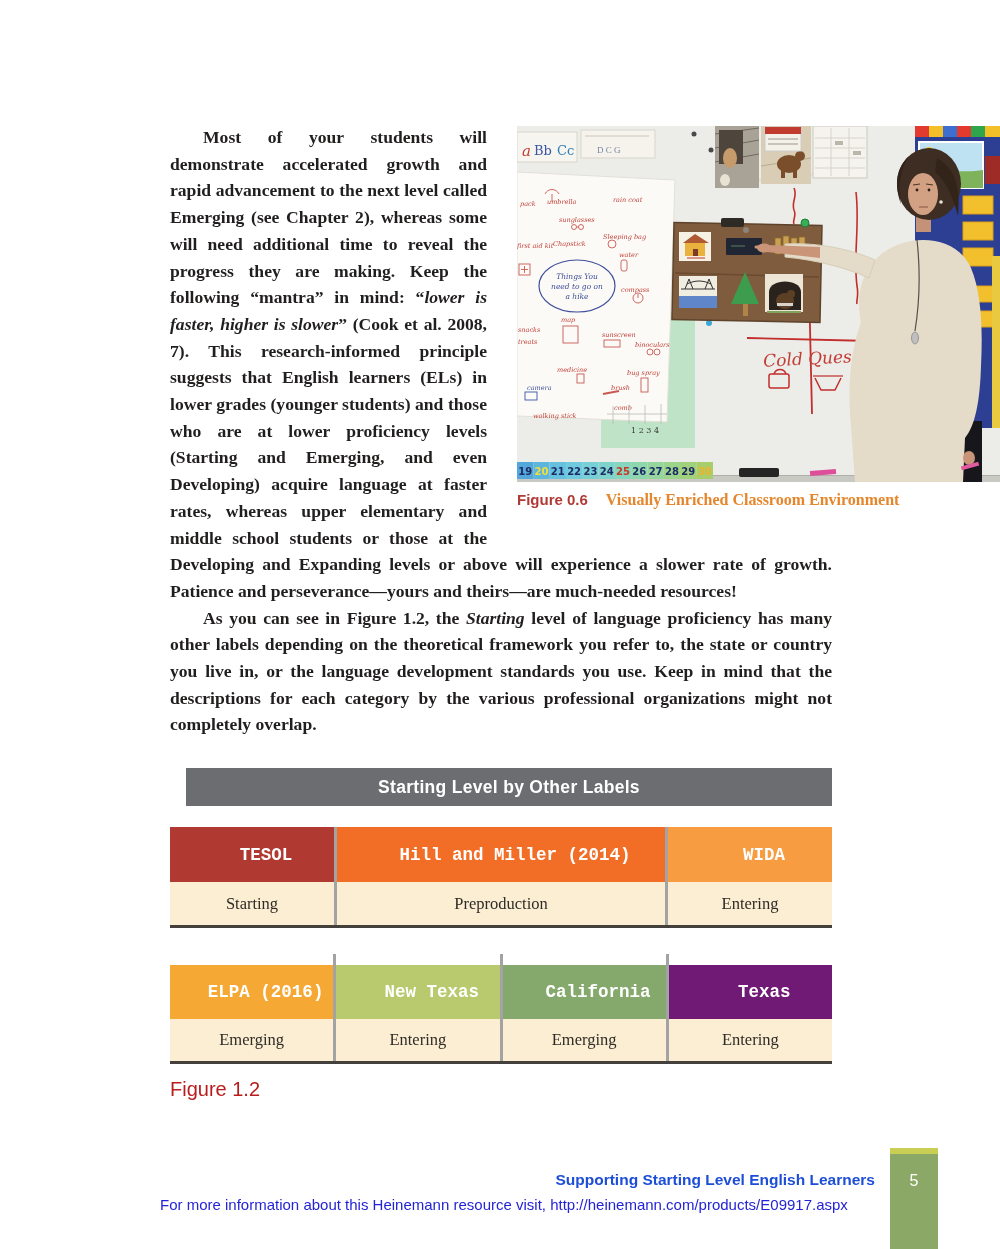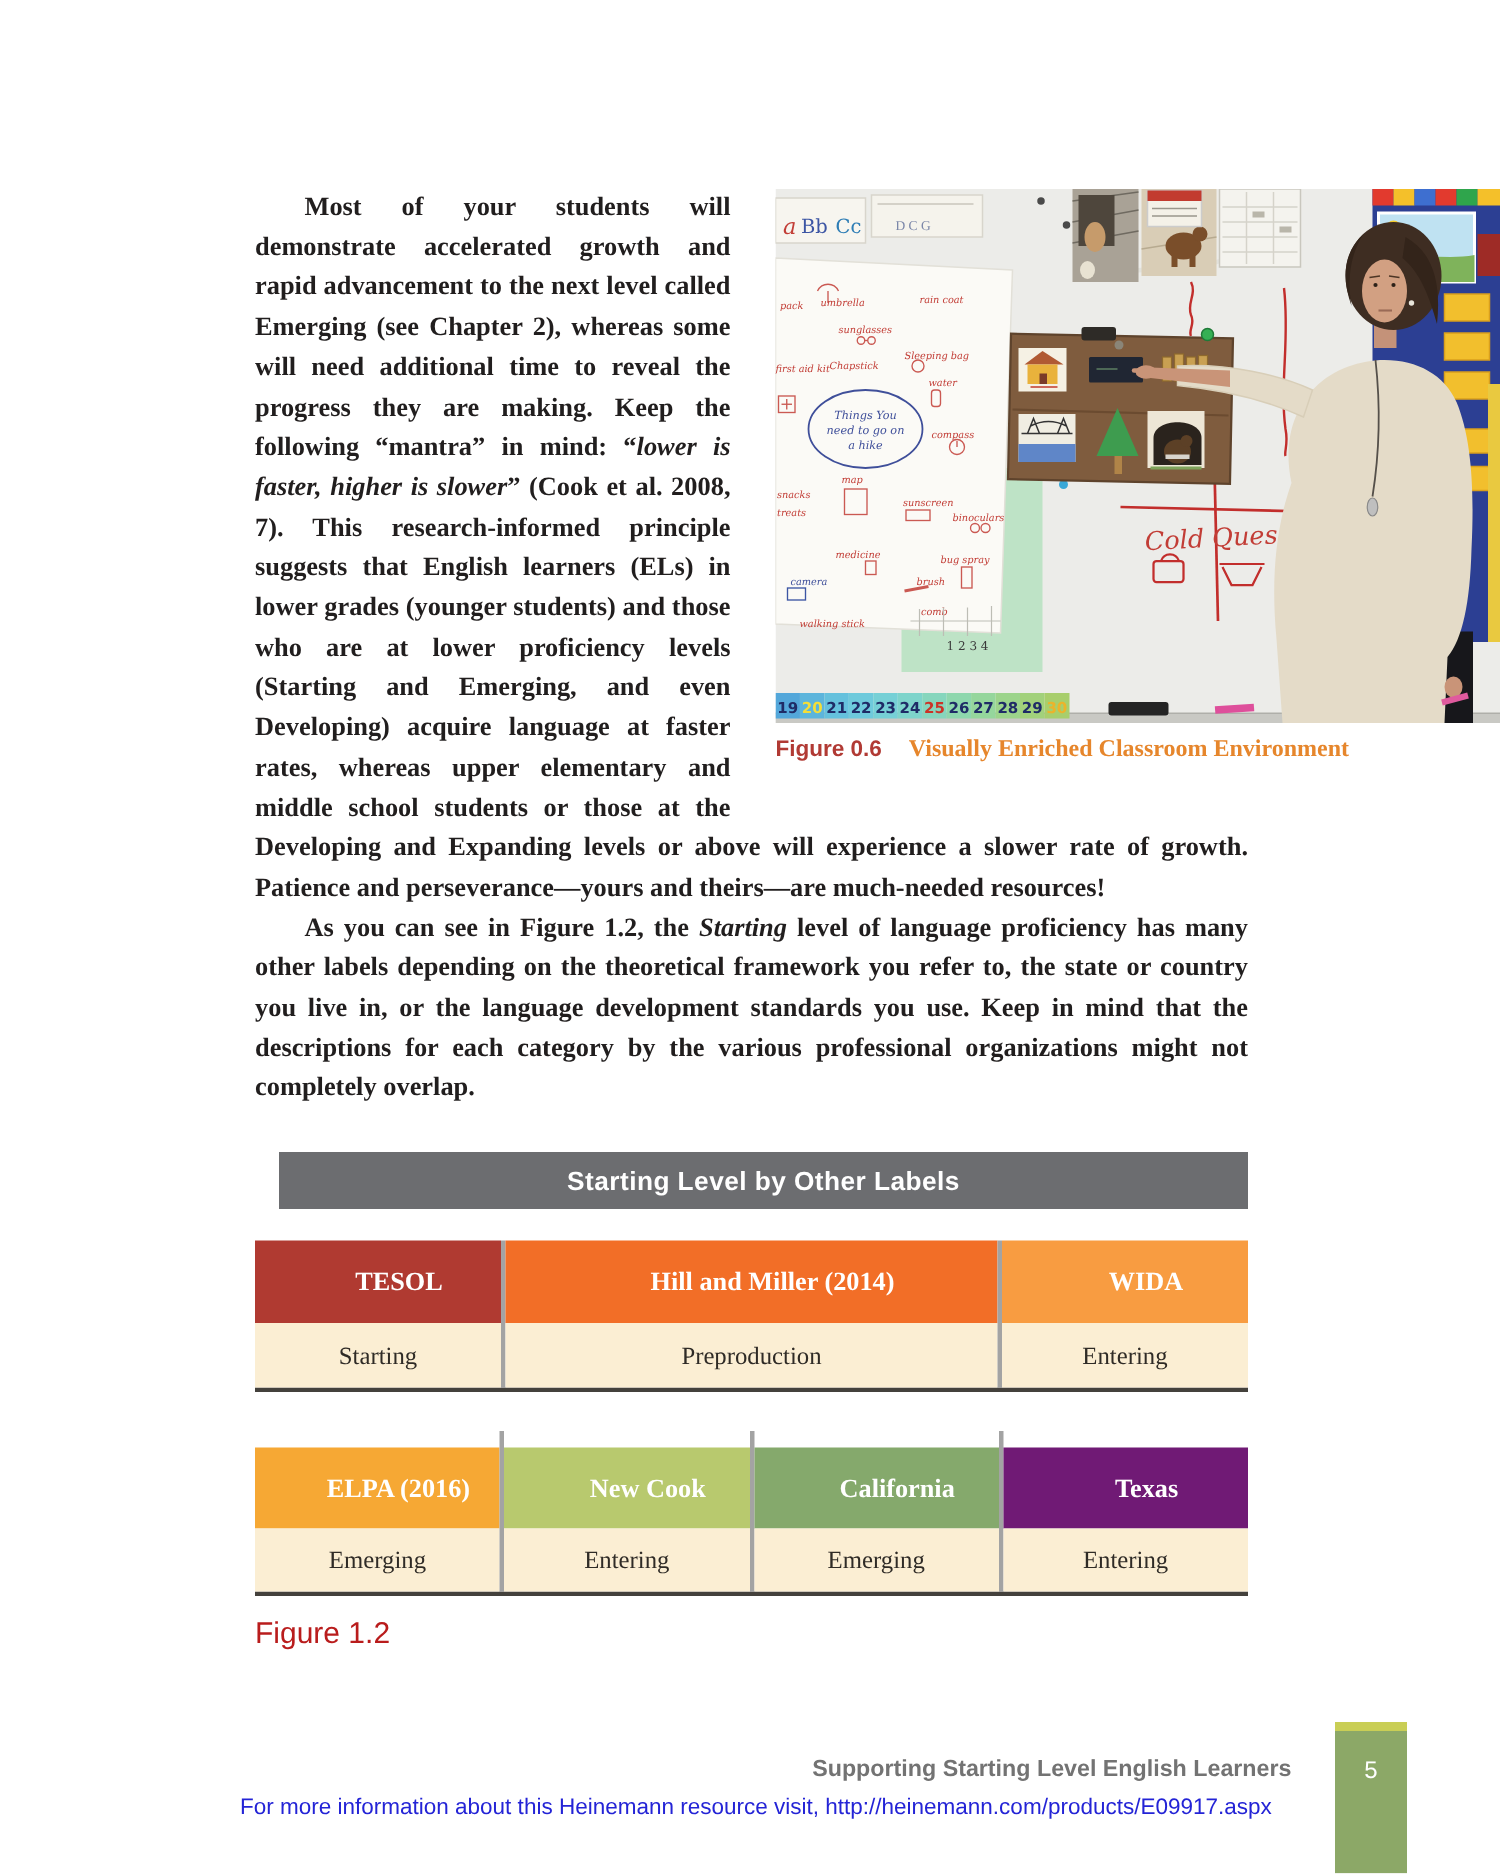--- a/index.html
+++ b/index.html
@@ -18,32 +18,32 @@
   .table-title{margin-top:30px;height:38px;line-height:38px;background:#6c6d70;color:#fff;
       text-align:center;font-family:"Liberation Sans",sans-serif;font-weight:bold;
       font-size:17.5px;letter-spacing:.3px;margin-left:16px;}
   .label-table{display:flex;border-bottom:3px solid #44413c;}
   .label-table.t1{margin-top:21px;}
   .label-table.t2{margin-top:26px;}
   .lt-col{flex:1 1 0;min-width:0;}
   .lt-col.wide{flex:2 1 0;}
   .lt-col + .lt-col{border-left:3px solid #a3a3a3;}
   .lt-head{display:flex;align-items:center;justify-content:center;color:#fff;
-      font-family:Liberation Serif, serif;font-weight:bold;font-size:17.5px;padding-left:28px;}
+      font-family:Liberation Mono, monospace;font-weight:bold;font-size:17.5px;padding-left:28px;}
   .t1 .lt-head{height:55px;} .t2 .lt-head{height:54px;margin-top:11px;}
   .lt-val{display:flex;align-items:center;justify-content:center;background:#fbeed3;
       font-family:"Liberation Serif",serif;font-size:16.5px;color:#2f2b26;}
   .t1 .lt-val{height:43px;} .t2 .lt-val{height:42px;}
   .c-tesol{background:#b03a31;} .c-hill{background:#f26e27;} .c-wida{background:#f89c41;}
   .c-elpa{background:#f6a834;} .c-ny{background:#b8c96e;} .c-ca{background:#85a96c;} .c-tx{background:#701a75;}
   .fig2-label{margin-top:14px;font-family:"Liberation Sans",sans-serif;font-weight:normal;
       font-size:20px;color:#b91c1c;}
   
-  .running-title{position:absolute;right:139px;top:1171px;font-family:"Liberation Sans",sans-serif;
-      font-weight:bold;font-size:15.5px;color:#737373;}
+  .running-title{position:absolute;right:125px;top:1171px;font-family:"Liberation Sans",sans-serif;
+      font-weight:bold;font-size:15.5px;color:#1d4ed8;}
   .page-tab{position:absolute;left:890px;top:1148px;width:48px;height:101px;background:#8ca867;}
   .tab-strip{height:6px;background:#c9ce55;}
   .tab-num{margin-top:18px;text-align:center;color:#fff;font-family:"Liberation Sans",sans-serif;
       font-size:16px;}
   .link-line{position:absolute;left:160px;top:1196px;font-family:"Liberation Sans",sans-serif;
       font-size:15px;color:#2424d6;text-decoration:none;cursor:pointer;}
   
   .hand-red{font-family:"DejaVu Serif",serif;font-style:italic;fill:#c23d36;}
   .hand-blue{font-family:"DejaVu Serif",serif;font-style:italic;fill:#3f4f9a;}
 </style>
@@ -315,21 +315,21 @@
         <div class="lt-val">Entering</div>
       </div>
     </div>
 
     <div class="label-table t2">
       <div class="lt-col">
         <div class="lt-head c-elpa">ELPA (2016)</div>
         <div class="lt-val">Emerging</div>
       </div>
       <div class="lt-col">
-        <div class="lt-head c-ny">New Cook</div>
+        <div class="lt-head c-ny">New Texas</div>
         <div class="lt-val">Entering</div>
       </div>
       <div class="lt-col">
         <div class="lt-head c-ca">California</div>
         <div class="lt-val">Emerging</div>
       </div>
       <div class="lt-col">
         <div class="lt-head c-tx">Texas</div>
         <div class="lt-val">Entering</div>
       </div>

